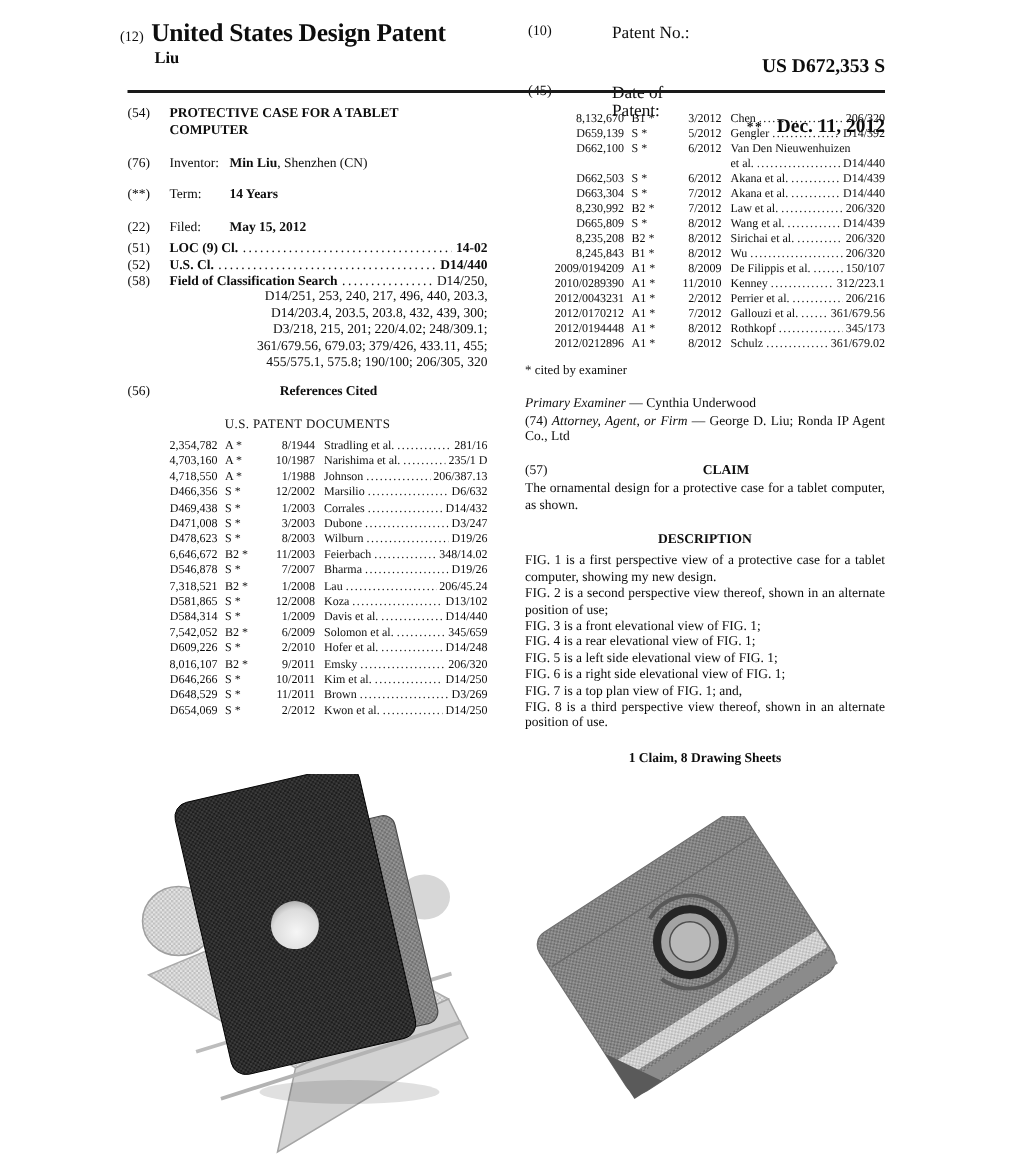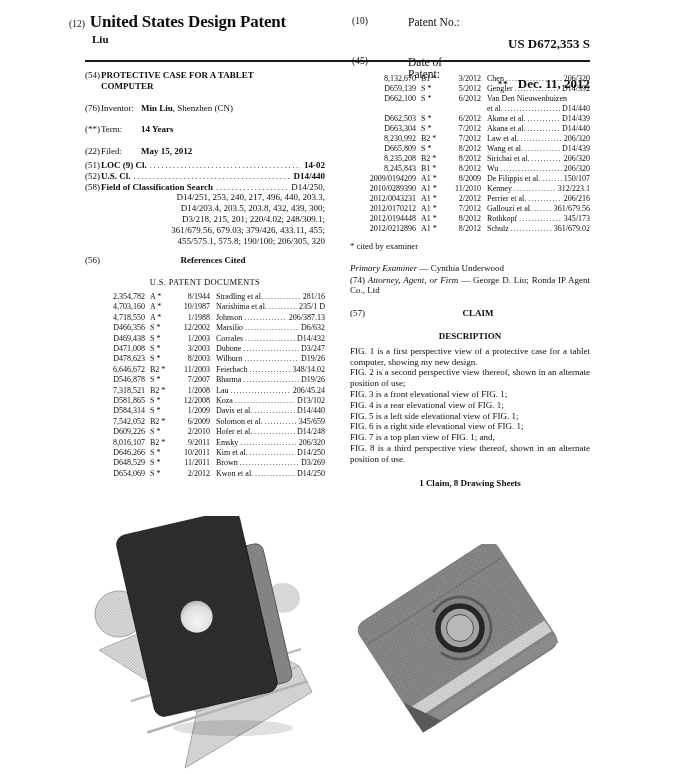--- a/index.html
+++ b/index.html
@@ -1,38 +1,38 @@
 <!DOCTYPE html>
 <html><head>
 <meta charset="utf-8">
 <style>
   html,body{margin:0;padding:0;background:#fff;}
   .page{position:relative;width:679px;height:774px;background:#fff;color:#0d0d0d;
         font-family:"Liberation Serif","DejaVu Serif",serif;overflow:hidden;}
 
   
-  .hdr-left{position:absolute;left:69px;top:12px;width:265px;}
+  .hdr-left{position:absolute;left:80px;top:12px;width:265px;}
   .hdr-title-row{display:flex;align-items:baseline;gap:5px;}
   .pnum{font-size:9.5px;}
   .hdr-title-row h1{margin:0;font-size:17px;font-weight:bold;letter-spacing:-0.2px;white-space:nowrap;}
   .hdr-surname{font-weight:bold;font-size:11px;margin:1px 0 0 23px;}
   .hdr-right{position:absolute;left:352px;top:16px;width:238px;}
   .hdr-row{display:flex;align-items:flex-start;margin-bottom:4px;gap:32px;}
   .hdr-row .pnum{width:24px;flex:none;}
   .hdr-label{font-weight:normal;font-size:11.5px;}
   .hdr-value{margin-left:auto;font-weight:bold;font-size:13px;white-space:nowrap;margin-top:20px;}
   .stars{font-style:normal;font-weight:bold;font-size:9px;letter-spacing:1px;margin-right:9px;vertical-align:1px;}
   .hdr-rule{position:absolute;left:85px;top:60px;width:505px;height:2px;background:#1a1a1a;}
 
   
   .col-left{position:absolute;left:85px;top:70px;width:240px;font-size:9px;line-height:10.8px;}
   .col-right{position:absolute;left:350px;top:70px;width:240px;font-size:9px;line-height:10.8px;}
 
   .frow{display:flex;align-items:baseline;}
-  .fnum{width:16px;flex:none;}
+  .fnum{width:28px;flex:none;}
   .flabel{width:40px;flex:none;}
   .b{font-weight:bold;}
   .i{font-style:italic;}
   .mb-lg{margin-bottom:11px;}
   .mb-sm{margin-bottom:3px;}
   .f54-title{font-weight:bold;width:180px;}
 
   .leader{flex:1;overflow:hidden;white-space:nowrap;margin:0 3px;min-width:10px;}
   .leader::after{content:"........................................................................................";letter-spacing:1.6px;}
 
@@ -517,20 +517,21 @@
     <div class="cited-note">* cited by examiner</div>
 
     <p class="examiner"><i class="i">Primary Examiner</i> <span>—</span> <span>Cynthia Underwood</span></p>
 
     <p class="attorney"><span>(74)</span> <i class="i">Attorney, Agent, or Firm</i> <span>—</span> <span>George D. Liu; Ronda IP Agent Co., Ltd</span></p>
 
     <div class="sec-row f57row">
       <span class="fnum">(57)</span>
       <span class="sec-title">CLAIM</span>
     </div>
+    <p class="claim-text">The ornamental design for a protective case for a tablet computer, as shown.</p>
 
     <div class="sec-row desc-title">
       <span class="sec-title">DESCRIPTION</span>
     </div>
 
     <div class="figs">
 
     <p class="fig-line"><span class="fig-label">FIG. 1</span> <span>is a first perspective view of a protective case for a tablet computer, showing my new design.</span></p>
         <p class="fig-line"><span class="fig-label">FIG. 2</span> <span>is a second perspective view thereof, shown in an alternate position of use;</span></p>
         <p class="fig-line"><span class="fig-label">FIG. 3</span> <span>is a front elevational view of FIG. 1;</span></p>

